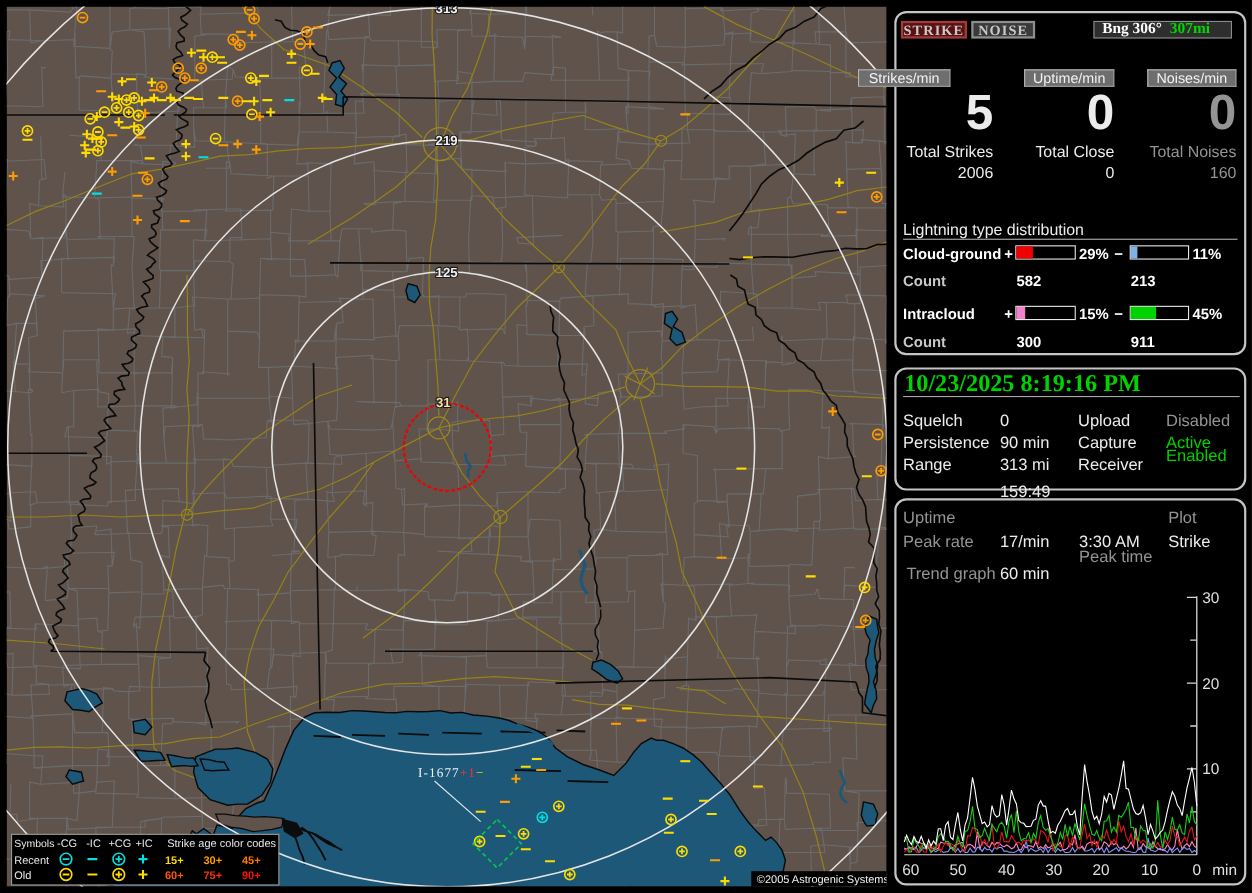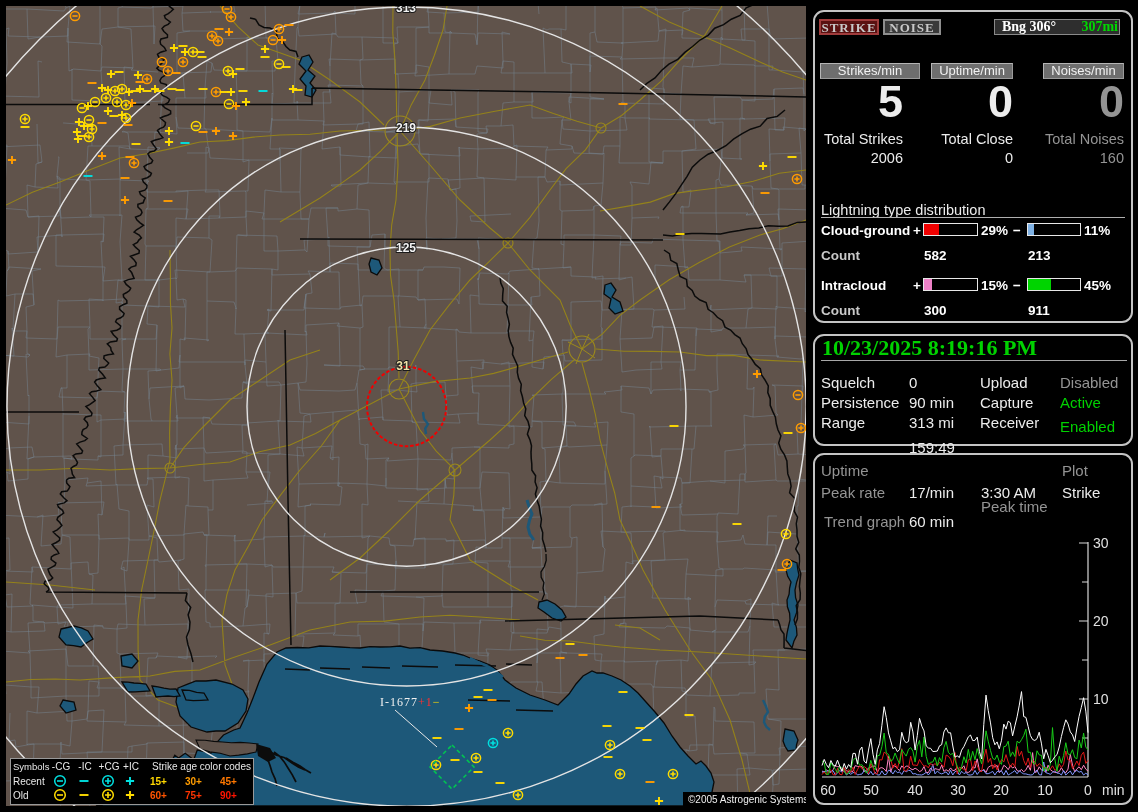--- a/index.html
+++ b/index.html
@@ -287,23 +287,23 @@
     </svg></div>
 
 <div class="panel" style="top:10px; height:313px;"></div>
 <div class="btn" style="left:819px; top:19px; width:60px; height:16px; line-height:13px;
      background:#5a1111; border:2px solid #a03c3c;">STRIKE</div>
 <div class="btn" style="left:883px; top:19px; width:58px; height:16px; line-height:13px;
      background:#3a3a3a; border:2px solid #8e8e8e;">NOISE</div>
 <div class="abs serif" style="left:994px; top:19px; width:126px; height:16px; background:#2e2e2e;
      border:1px solid #8a8a8a; font-weight:bold; font-size:14px;
      line-height:14px; padding-left:7px;"><span style="color:#fff;">Bng 306°</span>
-<span style="color:#00d800; float:right; padding-right:1px;">307mi</span></div>
-
-<div class="tag" style="left:820px; top:63px; width:100px;">Strikes/min</div>
+<span style="color:#00d800; float:right; padding-right:19px;">307mi</span></div>
+
+<div class="tag" style="left:780px; top:63px; width:84px;">Strikes/min</div>
 <div class="tag" style="left:931px; top:63px; width:82px;">Uptime/min</div>
 <div class="tag" style="left:1043px; top:63px; width:81px;">Noises/min</div>
 
 <div class="bignum white" style="left:783px; top:76px;">5</div>
 <div class="bignum white" style="left:893px; top:76px;">0</div>
 <div class="bignum gray" style="left:1004px; top:76px;">0</div>
 
 <div class="r15 white" style="left:773px; top:131px;">Total Strikes</div>
 <div class="r15 white" style="left:883px; top:131px;">Total Close</div>
 <div class="r15 gray" style="left:994px; top:131px;">Total Noises</div>
@@ -353,21 +353,21 @@
 <div class="t15 white" style="left:909px; top:374px;">0</div>
 <div class="t15 white" style="left:980px; top:374px;">Upload</div>
 <div class="t15 gray" style="left:1060px; top:374px;">Disabled</div>
 <div class="t15 white" style="left:821px; top:394px;">Persistence</div>
 <div class="t15 white" style="left:909px; top:394px;">90 min</div>
 <div class="t15 white" style="left:980px; top:394px;">Capture</div>
 <div class="t15 green" style="left:1060px; top:394px;">Active</div>
 <div class="t15 white" style="left:821px; top:414px;">Range</div>
 <div class="t15 white" style="left:909px; top:414px;">313 mi</div>
 <div class="t15 white" style="left:980px; top:414px;">Receiver</div>
-<div class="t15 green" style="left:1060px; top:418px;">Enabled</div>
+<div class="t15 green" style="left:1060px; top:406px;">Enabled</div>
 
 <div class="panel" style="top:453px; height:352px;"></div>
 <div class="t15 gray" style="left:821px; top:462px;">Uptime</div>
 <div class="t15 white" style="left:909px; top:439px;">159:49</div>
 <div class="t15 gray" style="left:981px; top:462px;margin-top:36px;">Peak time</div>
 <div class="t15 gray" style="left:1062px; top:462px;">Plot</div>
 <div class="t15 gray" style="left:821px; top:484px;">Peak rate</div>
 <div class="t15 white" style="left:909px; top:484px;">17/min</div>
 <div class="t15 white" style="left:981px; top:484px;">3:30 AM</div>
 <div class="t15 white" style="left:1062px; top:484px;">Strike</div>

